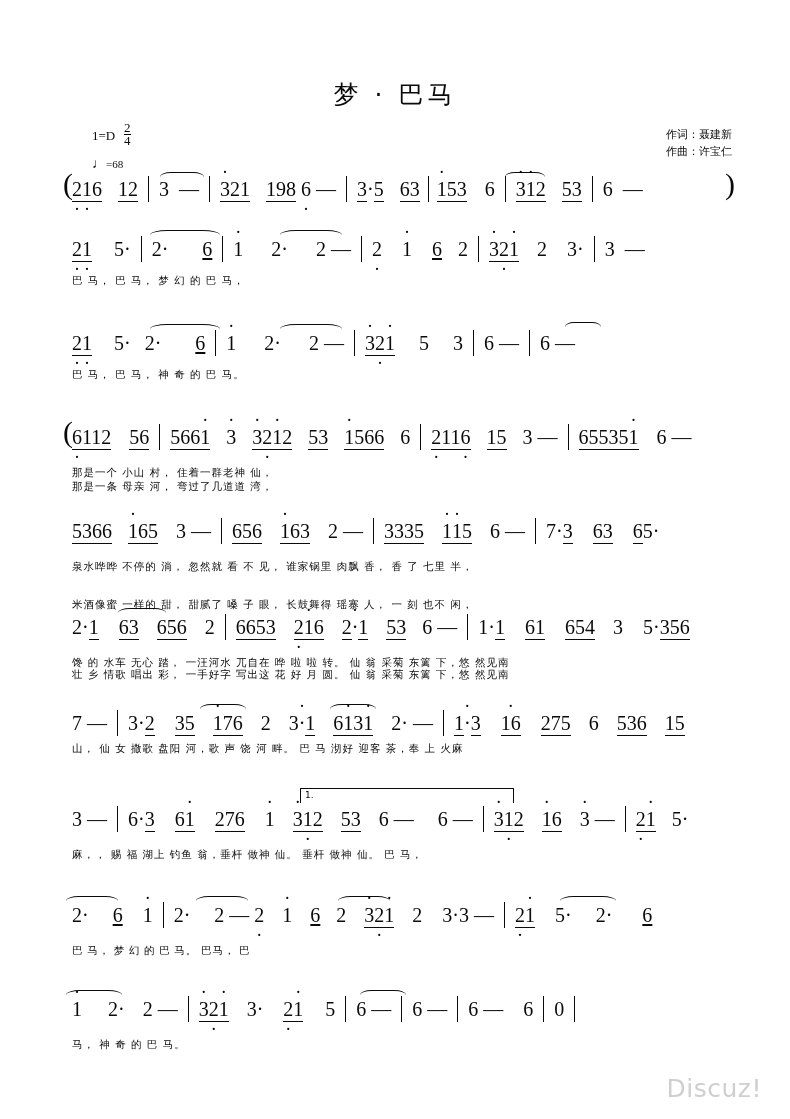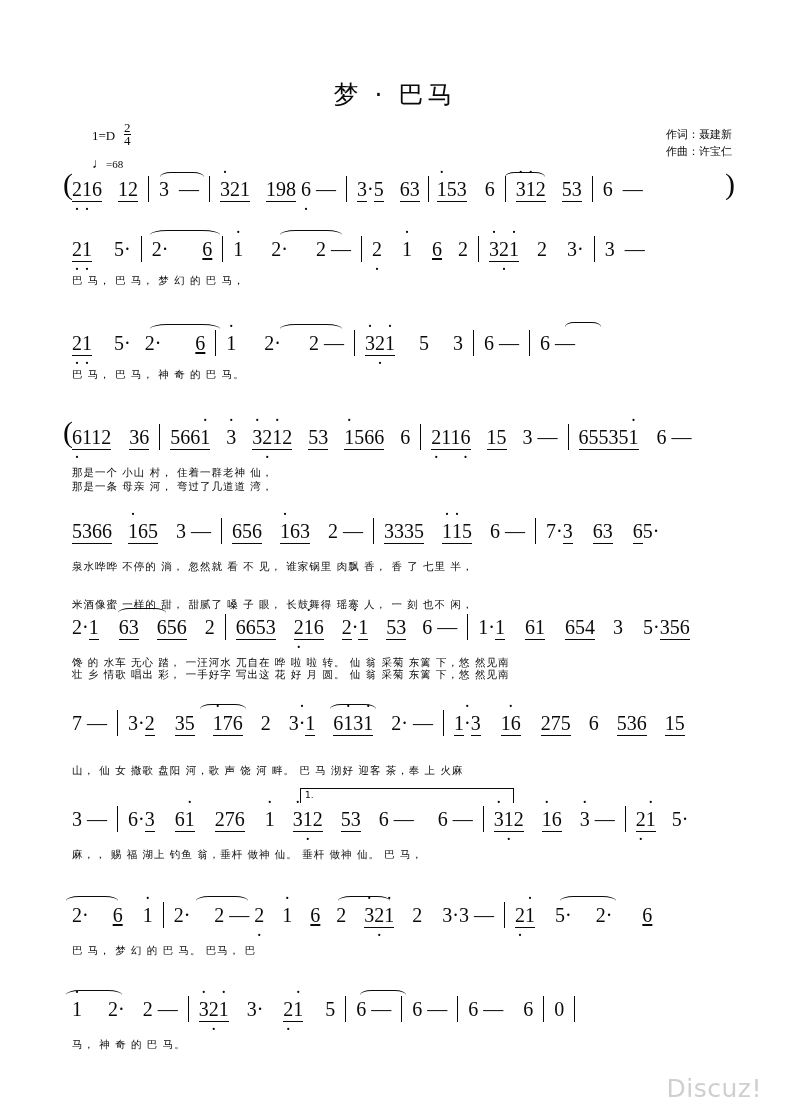--- a/index.html
+++ b/index.html
@@ -248,21 +248,21 @@
       <span class="cell">6</span>&nbsp;—
     </div>
     <div class="lyr" style="top:38px;">巴   马， 巴       马，            神 奇 的 巴       马。</div>
   </div>
 
   <div class="sys" style="top:424px;">
     <div class="paren" style="left:63px;top:-6px;">(</div>
     <div class="notes">
       <span class="cell"><span class="uu"><span class="cell oct-dn">6</span>112</span></span>
       <span class="cell" style="width:8px"></span>
-      <span class="cell"><span class="uu">36</span></span>
+      <span class="cell"><span class="uu">56</span></span>
       <span class="bar"></span>
       <span class="cell"><span class="uu">566<span class="cell oct-up">1</span></span></span>
       <span class="cell" style="width:6px"></span>
       <span class="cell oct-up">3</span>
       <span class="cell" style="width:6px"></span>
       <span class="cell"><span class="uu"><span class="cell oct-up">3</span><span class="cell oct-dn">2</span><span class="cell oct-up">1</span>2</span></span>
       <span class="cell" style="width:6px"></span>
       <span class="cell"><span class="uu">53</span></span>
       <span class="cell" style="width:6px"></span>
       <span class="cell"><span class="uu"><span class="cell oct-up">1</span>566</span></span>
@@ -373,21 +373,21 @@
       <span class="cell"><span class="uu oct-up">1</span><span class="uu">6</span></span>
       <span class="cell" style="width:10px"></span>
       <span class="cell"><span class="uu">275</span></span>
       <span class="cell" style="width:8px"></span>
       <span class="cell">6</span>
       <span class="cell" style="width:8px"></span>
       <span class="cell"><span class="uu">536</span></span>
       <span class="cell" style="width:8px"></span>
       <span class="cell"><span class="uu">15</span></span>
     </div>
-    <div class="lyr" style="top:54px;">山，      仙 女  撒歌  盘阳   河，歌 声 饶 河  畔。   巴 马  沏好   迎客   茶，奉 上 火麻</div>
+    <div class="lyr" style="top:32px;">山，      仙 女  撒歌  盘阳   河，歌 声 饶 河  畔。   巴 马  沏好   迎客   茶，奉 上 火麻</div>
   </div>
 
   <div class="sys" style="top:806px;">
     <div class="tie-box" style="left:300px;top:-18px;width:212px;">
       <span>1.</span>
     </div>
     <div class="notes">
       <span class="cell">3</span>&nbsp;—
       <span class="bar"></span>
       <span class="cell">6·<span class="uu">3</span></span>
@@ -449,21 +449,21 @@
       <span class="cell">3·3</span>&nbsp;—
       <span class="bar"></span>
       <span class="cell"><span class="uu"><span class="cell oct-dn">2</span><span class="cell oct-up">1</span></span></span>
       <span class="cell" style="width:10px"></span>
       <span class="cell">5·</span>
       <span class="cell" style="width:14px"></span>
       <span class="cell">2·</span>
       <span class="cell" style="width:20px"></span>
       <span class="cell u">6</span>
     </div>
-    <div class="lyr" style="top:42px;">巴     马，          梦 幻 的 巴       马。           巴马，     巴</div>
+    <div class="lyr" style="top:42px;font-family:Liberation Serif, serif;">巴     马，          梦 幻 的 巴       马。           巴马，     巴</div>
   </div>
 
   <div class="sys" style="top:996px;">
     <div class="slur" style="left:66px;top:-6px;width:56px;"></div>
     <div class="slur" style="left:360px;top:-6px;width:46px;"></div>
     <div class="notes">
       <span class="cell oct-up">1</span>
       <span class="cell" style="width:16px"></span>
       <span class="cell">2·</span>
       <span class="cell" style="width:8px"></span>

